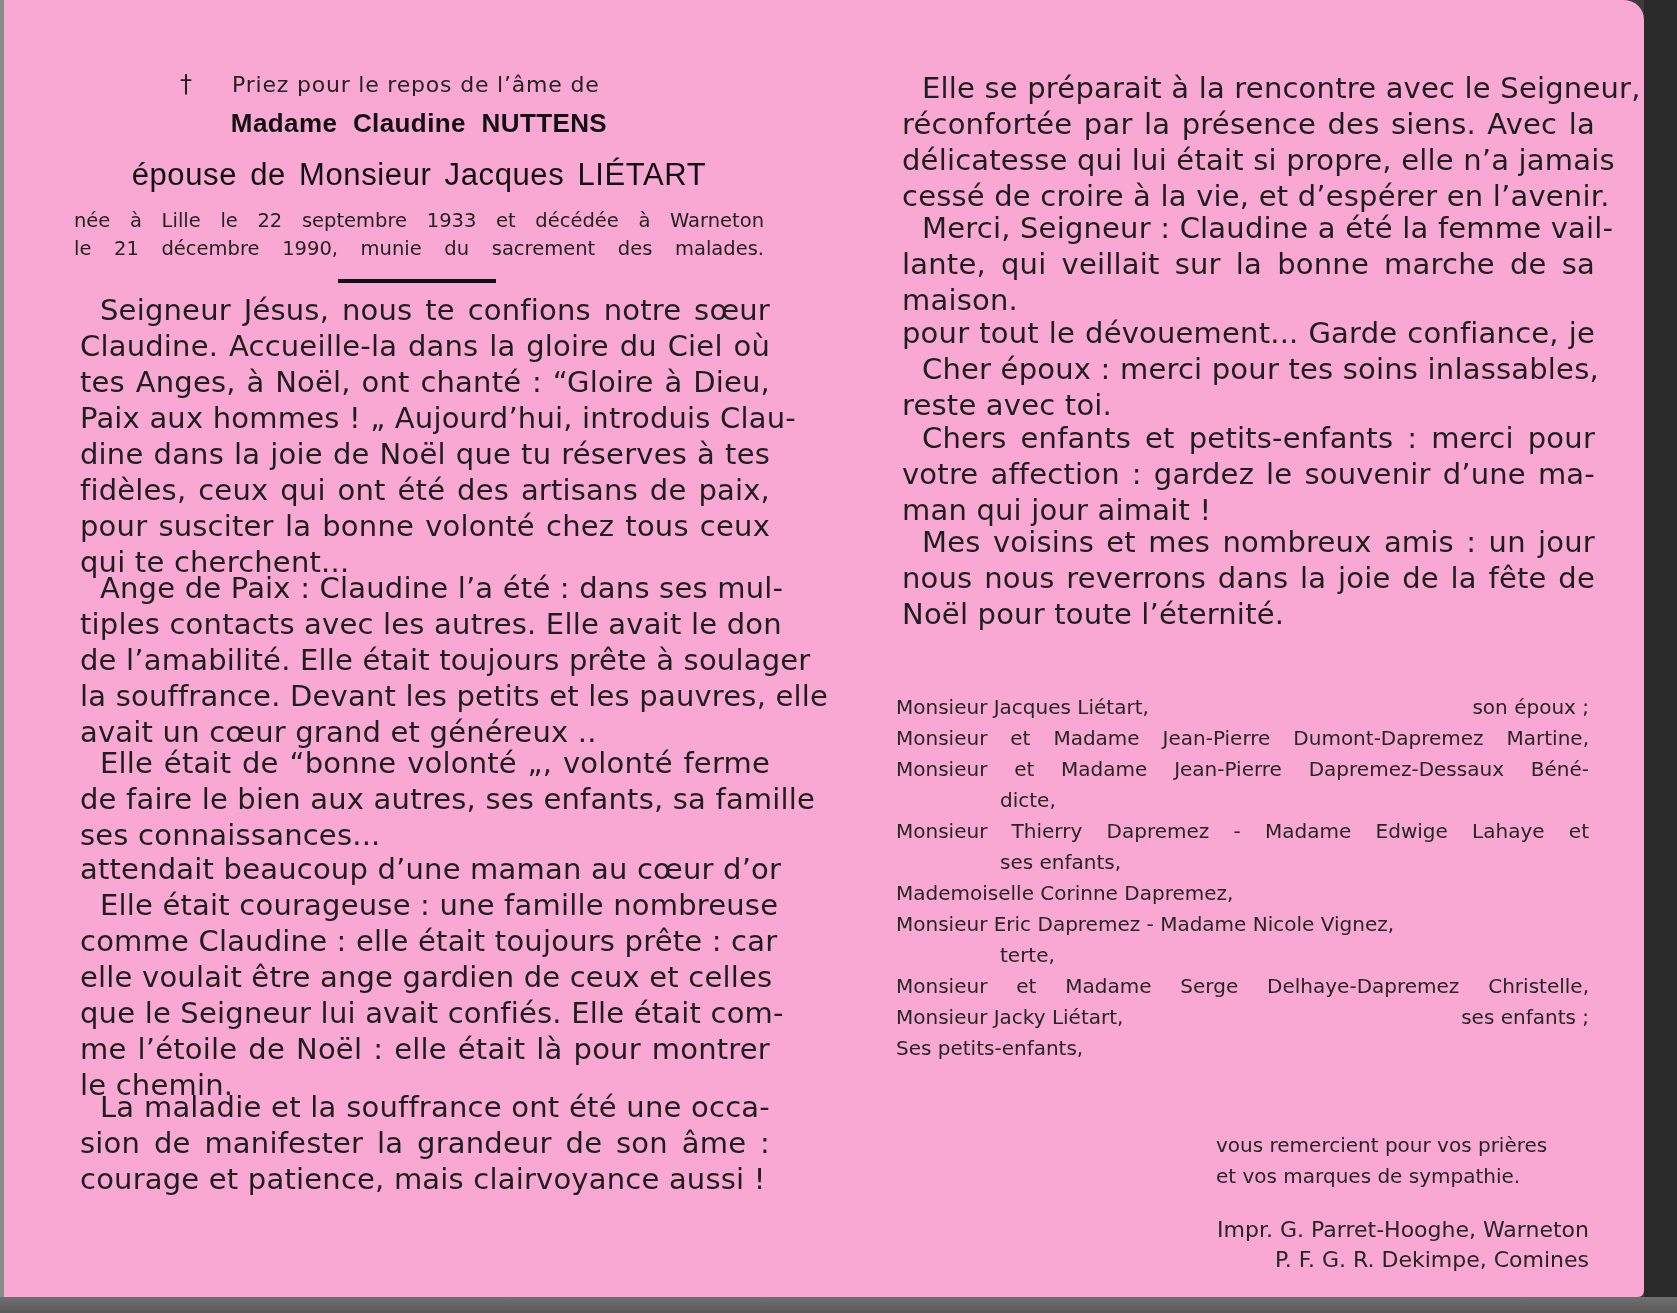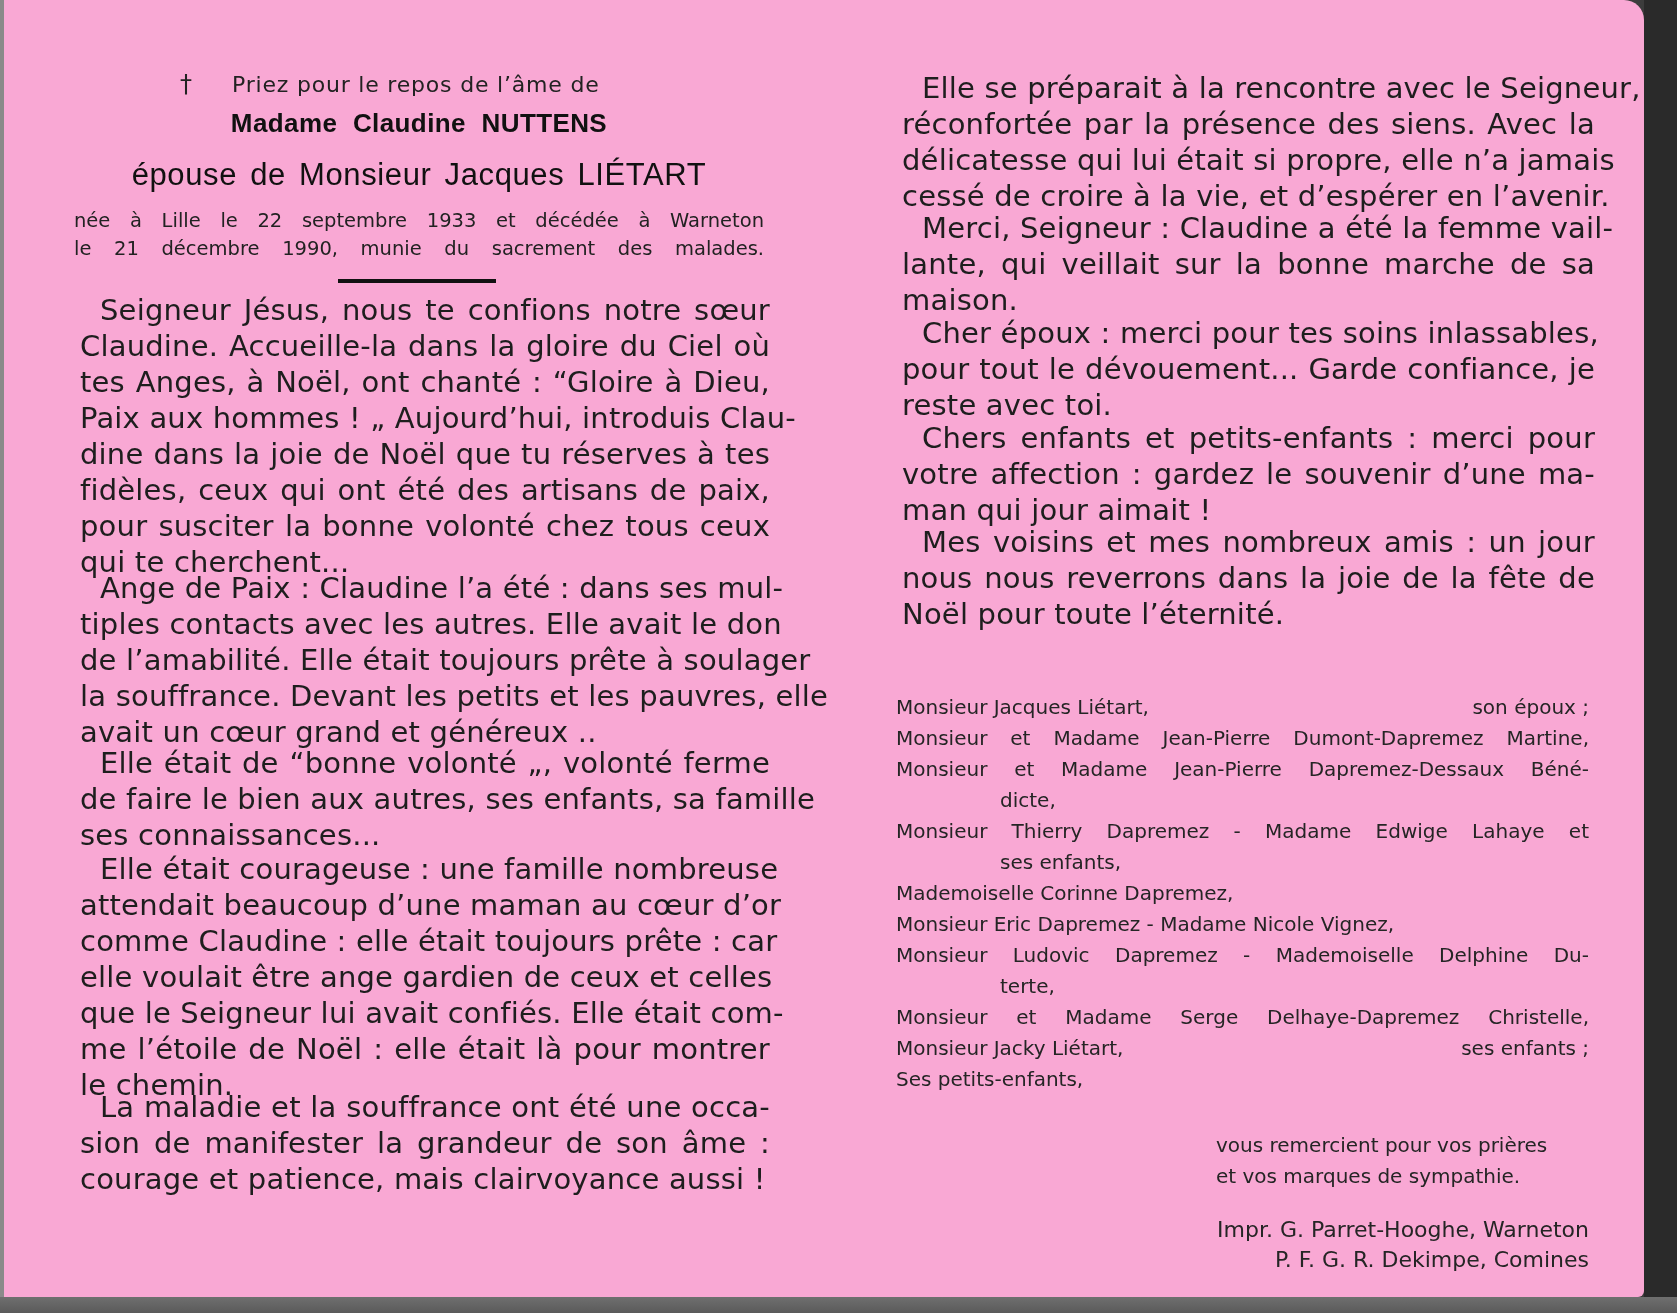--- a/index.html
+++ b/index.html
@@ -120,22 +120,22 @@
           <span class="ln">de l’amabilité. Elle était toujours prête à soulager</span>
           <span class="ln">la souffrance. Devant les petits et les pauvres, elle</span>
           <span class="ln last">avait un cœur grand et généreux ..</span>
         </div>
         <div class="para" style="top: 745px;">
           <span class="ln first">Elle était de “bonne volonté „, volonté ferme</span>
           <span class="ln">de faire le bien aux autres, ses enfants, sa famille</span>
           <span class="ln last">ses connaissances...</span>
         </div>
         <div class="para" style="top: 851px;">
+          <span class="ln">attendait beaucoup d’une maman au cœur d’or</span>
           <span class="ln first">Elle était courageuse : une famille nombreuse</span>
-          <span class="ln">attendait beaucoup d’une maman au cœur d’or</span>
           <span class="ln">comme Claudine : elle était toujours prête : car</span>
           <span class="ln">elle voulait être ange gardien de ceux et celles</span>
           <span class="ln">que le Seigneur lui avait confiés. Elle était com-</span>
           <span class="ln">me l’étoile de Noël : elle était là pour montrer</span>
           <span class="ln last">le chemin.</span>
         </div>
         <div class="para" style="top: 1089px;">
           <span class="ln first">La maladie et la souffrance ont été une occa-</span>
           <span class="ln">sion de manifester la grandeur de son âme :</span>
           <span class="ln last">courage et patience, mais clairvoyance aussi !</span>
@@ -150,22 +150,22 @@
           <span class="ln">réconfortée par la présence des siens. Avec la</span>
           <span class="ln">délicatesse qui lui était si propre, elle n’a jamais</span>
           <span class="ln last">cessé de croire à la vie, et d’espérer en l’avenir.</span>
         </div>
         <div class="para" style="top: 210px;">
           <span class="ln first">Merci, Seigneur : Claudine a été la femme vail-</span>
           <span class="ln">lante, qui veillait sur la bonne marche de sa</span>
           <span class="ln last">maison.</span>
         </div>
         <div class="para" style="top: 315px;">
+          <span class="ln">pour tout le dévouement... Garde confiance, je</span>
           <span class="ln first">Cher époux : merci pour tes soins inlassables,</span>
-          <span class="ln">pour tout le dévouement... Garde confiance, je</span>
           <span class="ln last">reste avec toi.</span>
         </div>
         <div class="para" style="top: 420px;">
           <span class="ln first">Chers enfants et petits-enfants : merci pour</span>
           <span class="ln">votre affection : gardez le souvenir d’une ma-</span>
           <span class="ln last">man qui jour aimait !</span>
         </div>
         <div class="para" style="top: 524px;">
           <span class="ln first">Mes voisins et mes nombreux amis : un jour</span>
           <span class="ln">nous nous reverrons dans la joie de la fête de</span>
@@ -192,23 +192,20 @@
         </div>
         <div class="fam-row cont short short">
           <span class="fam-text">ses enfants,</span>
         </div>
         <div class="fam-row short">
           <span class="fam-text">Mademoiselle Corinne Dapremez,</span>
         </div>
         <div class="fam-row short">
           <span class="fam-text">Monsieur Eric Dapremez - Madame Nicole Vignez,</span>
         </div>
-        <div class="fam-row">
-          <span class="fam-text">Monsieur Ludovic Dapremez - Mademoiselle Delphine Du-</span>
-        </div>
         <div class="fam-row cont short short">
           <span class="fam-text">terte,</span>
         </div>
         <div class="fam-row">
           <span class="fam-text">Monsieur et Madame Serge Delhaye-Dapremez Christelle,</span>
         </div>
         <div class="fam-row short">
           <span class="fam-text">Monsieur Jacky Liétart,</span>
           <span class="role">ses enfants ;</span>
         </div>

